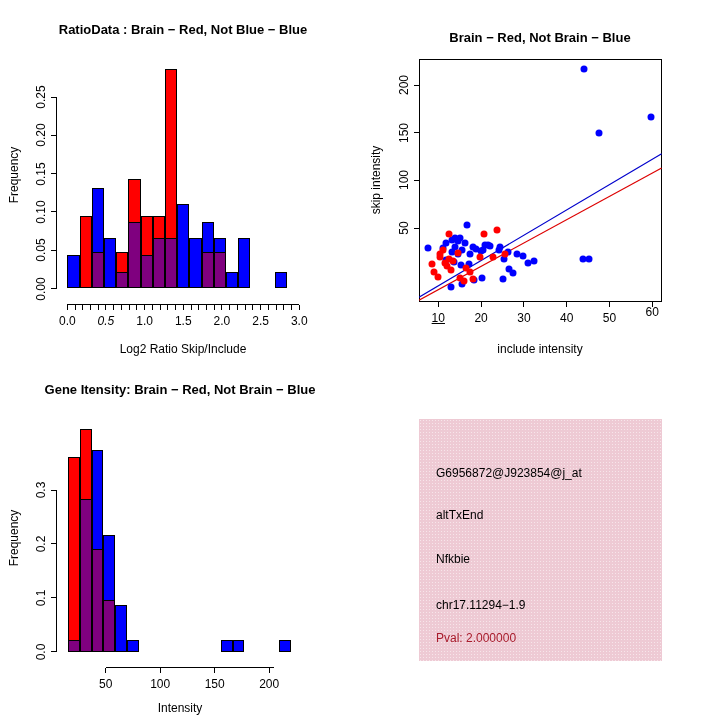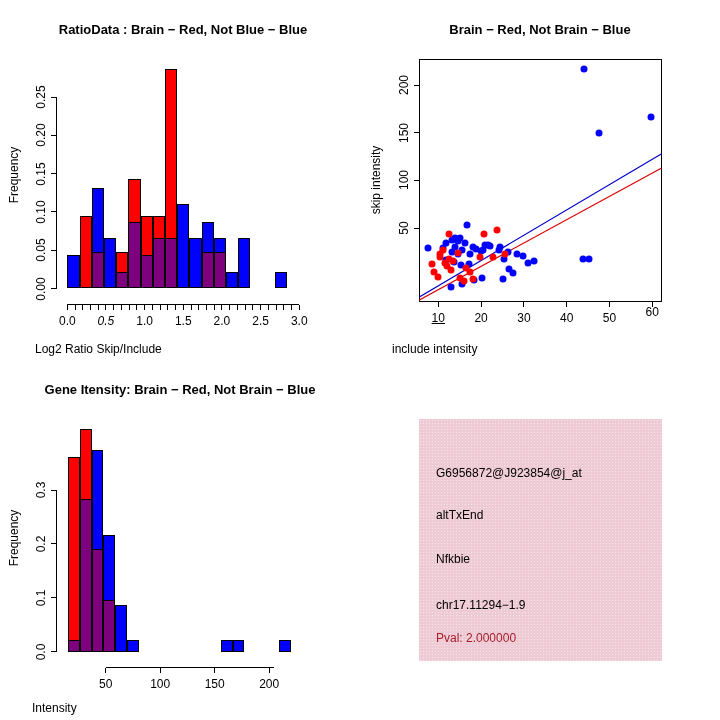--- a/index.html
+++ b/index.html
@@ -1,22 +1,22 @@
 <!DOCTYPE html>
 <html><head>
 <meta charset="utf-8">
 <style>
   html,body{margin:0;padding:0;background:#ffffff;}
   #fig{position:relative;width:720px;height:720px;background:#ffffff;overflow:hidden;
        font-family:"Liberation Sans","DejaVu Sans",sans-serif;color:#000;}
   .title{position:absolute;font-weight:bold;font-size:13px;text-align:center;white-space:nowrap;}
   .t-tl{left:35px;top:22px;width:296px;}
-  .t-tr{left:392px;top:22px;width:296px;}
+  .t-tr{left:392px;top:30px;width:296px;}
   .t-bl{left:30px;top:382px;width:300px;}
-  .xlab{position:absolute;font-size:12px;text-align:left;white-space:nowrap;}
+  .xlab{position:absolute;font-size:12px;text-align:center;white-space:nowrap;}
   .x-tl{left:35px;top:342px;width:296px;}
   .x-tr{left:392px;top:342px;width:296px;}
   .x-bl{left:32px;top:701px;width:296px;}
   .ylab{position:absolute;font-size:12px;white-space:nowrap;transform:translate(-50%,-50%) rotate(-90deg);}
   .y-tl{left:14px;top:175px;}
   .y-tr{left:376px;top:180px;}
   .y-bl{left:14px;top:538px;}
   #info-box{position:absolute;left:419px;top:418.7px;width:242.5px;height:242.5px;
             background-color:#eecad4;
             background-image:radial-gradient(rgba(255,255,255,0.5) 0.8px, transparent 0.9px);

